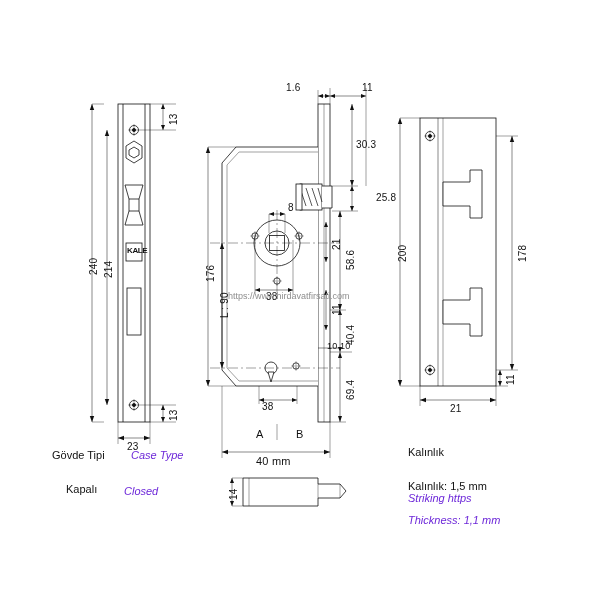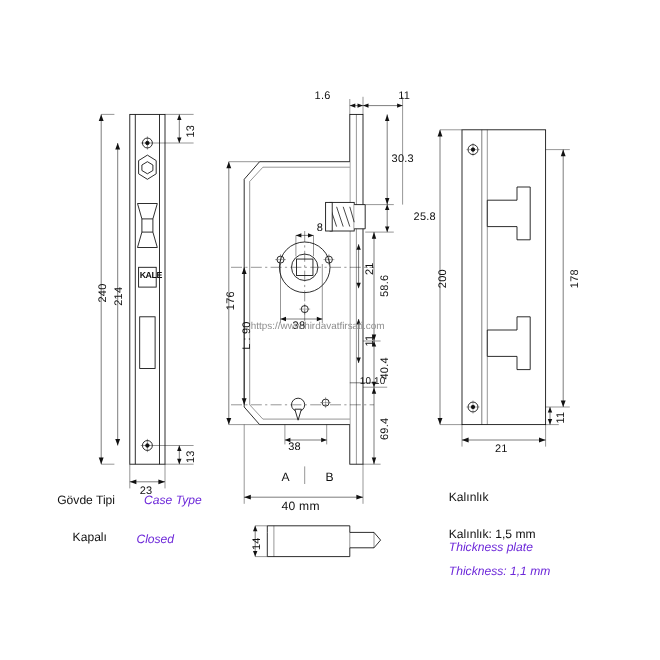--- a/index.html
+++ b/index.html
@@ -291,16 +291,16 @@
 
   <div class="wm" style="left:228px;top:291px;">https://www.hirdavatfirsati.com</div>
 
   <div class="cap blk" style="left:52px;top:449px;">Gövde Tipi</div>
   <div class="cap it" style="left:131px;top:449px;">Case Type</div>
   <div class="cap blk" style="left:66px;top:483px;">Kapalı</div>
   <div class="cap it" style="left:124px;top:485px;">Closed</div>
 
   <div class="cap blk" style="left:408px;top:446px;">Kalınlık</div>
   <div class="cap blk" style="left:408px;top:468px;margin-top:12px;">Kalınlık: 1,5 mm</div>
-  <div class="cap it" style="left:408px;top:492px;">Thickness plate</div>
+  <div class="cap it" style="left:408px;top:492px;">Striking https</div>
   <div class="cap it" style="left:408px;top:514px;">Thickness: 1,1 mm</div>
 
 </div>
 
 </body></html>

